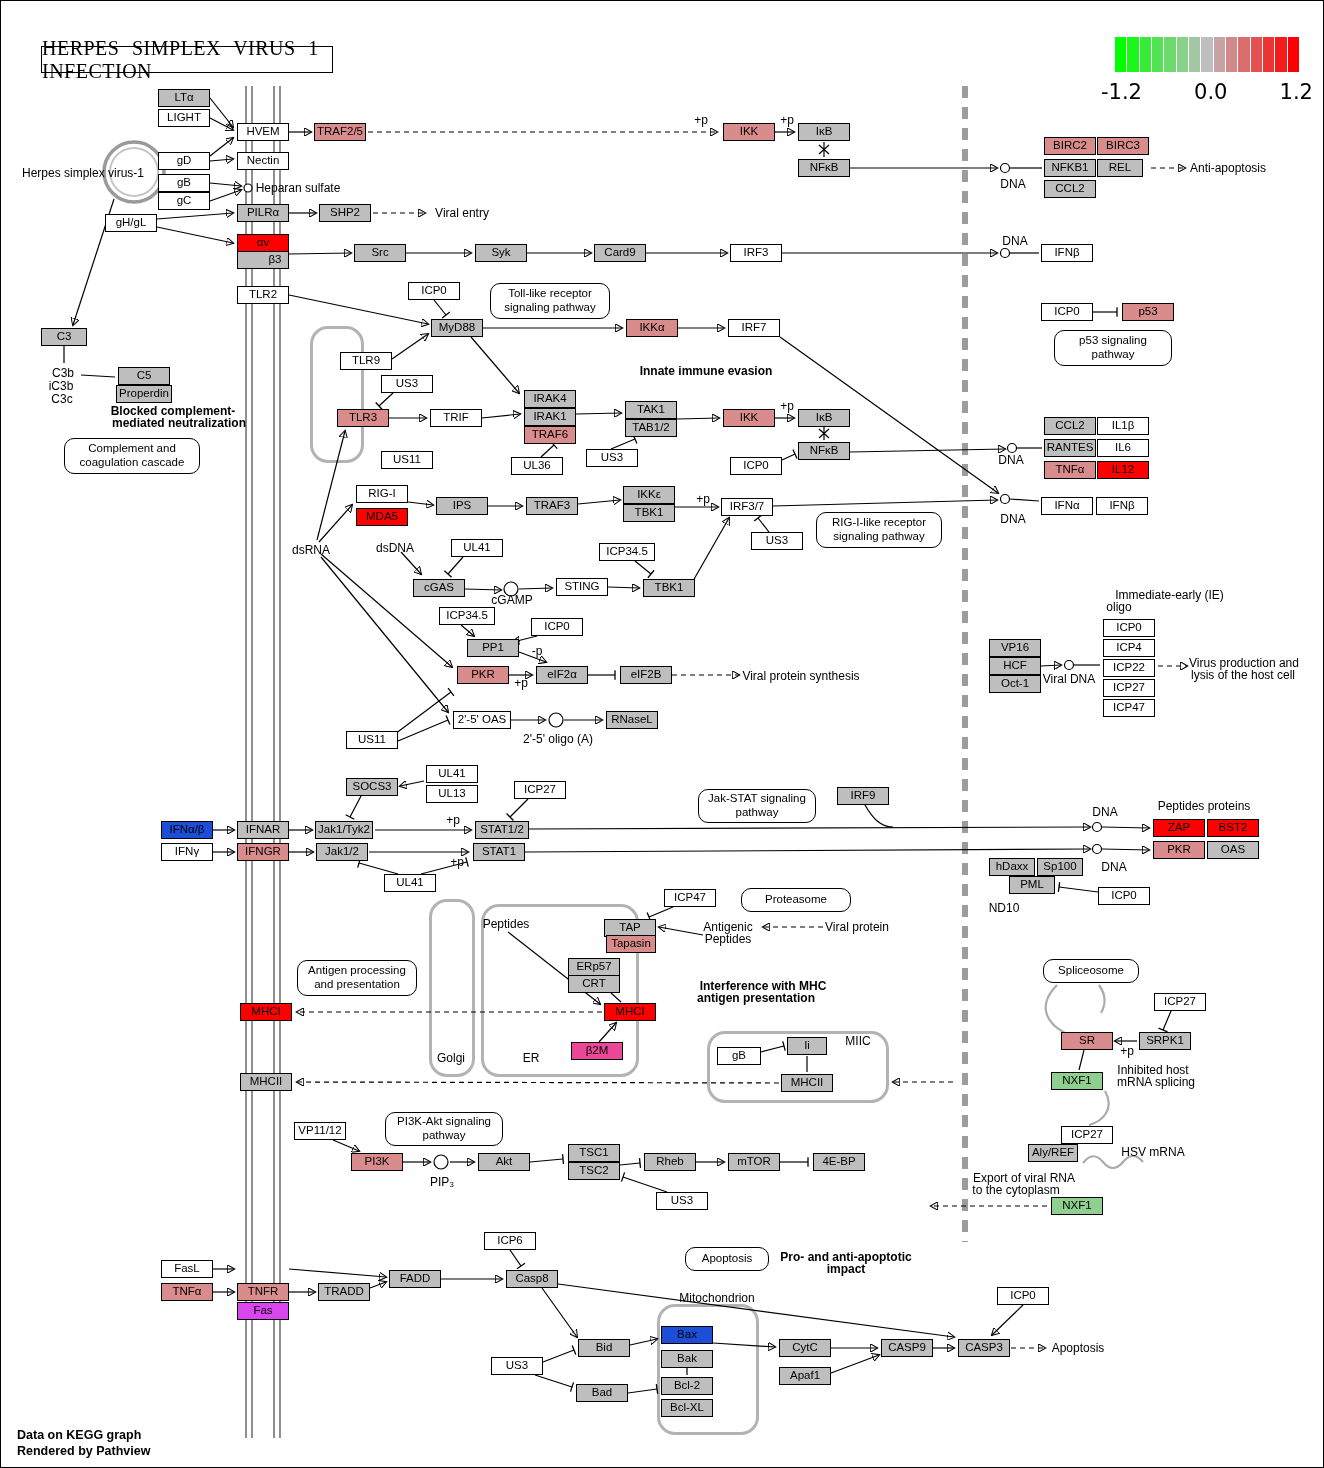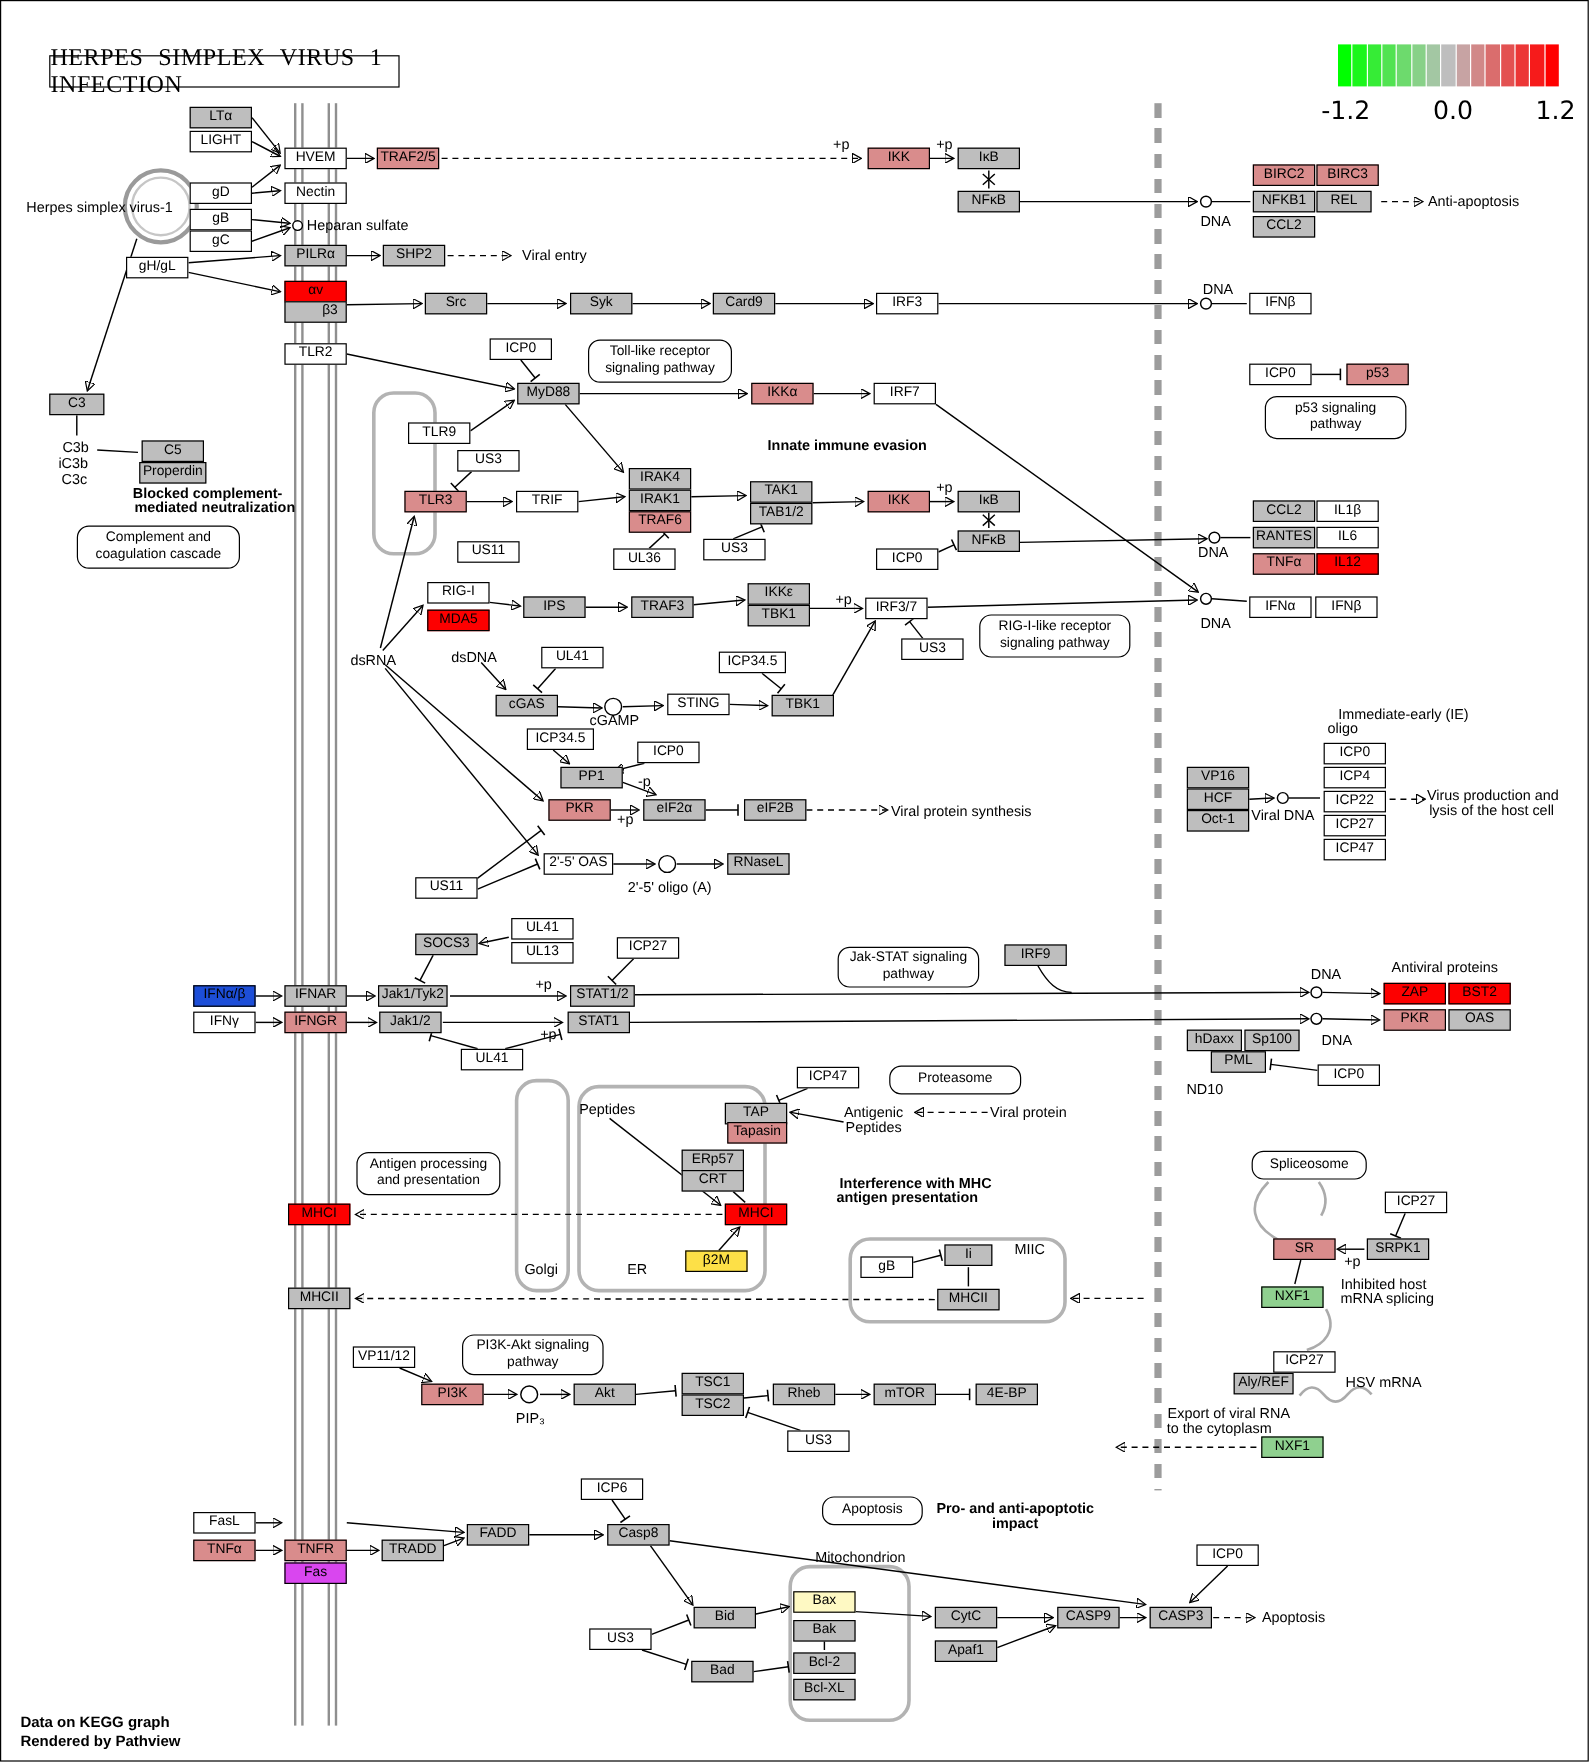--- a/index.html
+++ b/index.html
@@ -361,21 +361,21 @@
     <div class="node" style="left: 1036px; top: 857px; width: 46px; background: rgb(190, 190, 190);">Sp100</div>
     <div class="node" style="left: 1008px; top: 875px; width: 46px; background: rgb(190, 190, 190);">PML</div>
     <div class="node" style="left: 1097px; top: 886px; background: rgb(255, 255, 255);">ICP0</div>
     <div class="node" style="left: 663px; top: 888px; background: rgb(255, 255, 255);">ICP47</div>
     <div class="node" style="left: 603px; top: 918px; background: rgb(190, 190, 190);">TAP</div>
     <div class="node" style="left: 605px; top: 934px; width: 50px; background: rgb(217, 140, 140);">Tapasin</div>
     <div class="node" style="left: 567px; top: 957px; background: rgb(190, 190, 190);">ERp57</div>
     <div class="node" style="left: 567px; top: 974px; background: rgb(190, 190, 190);">CRT</div>
     <div class="node" style="left: 239px; top: 1002px; background: rgb(253, 0, 0);">MHCI</div>
     <div class="node" style="left: 603px; top: 1002px; background: rgb(253, 0, 0);">MHCI</div>
-    <div class="node" style="left: 570px; top: 1041px; background: #fde047;">β2M</div>
+    <div class="node" style="left: 570px; top: 1041px; background: #ec4899;">β2M</div>
     <div class="node" style="left: 716px; top: 1046px; width: 44px; background: rgb(255, 255, 255);">gB</div>
     <div class="node" style="left: 786px; top: 1036px; width: 40px; background: rgb(190, 190, 190);">Ii</div>
     <div class="node" style="left: 780px; top: 1073px; background: rgb(190, 190, 190);">MHCII</div>
     <div class="node" style="left: 239px; top: 1072px; background: rgb(190, 190, 190);">MHCII</div>
     <div class="node" style="left: 1153px; top: 992px; background: rgb(255, 255, 255);">ICP27</div>
     <div class="node" style="left: 1060px; top: 1031px; background: rgb(217, 140, 140);">SR</div>
     <div class="node" style="left: 1138px; top: 1031px; background: rgb(190, 190, 190);">SRPK1</div>
     <div class="node" style="left: 1050px; top: 1071px; background: rgb(143, 208, 143);">NXF1</div>
     <div class="node" style="left: 293px; top: 1121px; background: rgb(255, 255, 255);">VP11/12</div>
     <div class="node" style="left: 350px; top: 1152px; background: rgb(217, 140, 140);">PI3K</div>
@@ -393,21 +393,21 @@
     <div class="node" style="left: 160px; top: 1259px; background: rgb(255, 255, 255);">FasL</div>
     <div class="node" style="left: 236px; top: 1259px; background: #d946ef; margin-top: 42px;">Fas</div>
     <div class="node" style="left: 160px; top: 1282px; background: rgb(217, 140, 140);">TNFα</div>
     <div class="node" style="left: 236px; top: 1282px; background: rgb(217, 140, 140);">TNFR</div>
     <div class="node" style="left: 317px; top: 1282px; background: rgb(190, 190, 190);">TRADD</div>
     <div class="node" style="left: 388px; top: 1269px; background: rgb(190, 190, 190);">FADD</div>
     <div class="node" style="left: 505px; top: 1269px; background: rgb(190, 190, 190);">Casp8</div>
     <div class="node" style="left: 577px; top: 1338px; background: rgb(190, 190, 190);">Bid</div>
     <div class="node" style="left: 490px; top: 1356px; background: rgb(255, 255, 255);">US3</div>
     <div class="node" style="left: 575px; top: 1383px; background: rgb(190, 190, 190);">Bad</div>
-    <div class="node" style="left: 660px; top: 1325px; background: #fef9c3;">Bax</div>
+    <div class="node" style="left: 660px; top: 1325px; background: #1d4ed8;">Bax</div>
     <div class="node" style="left: 660px; top: 1349px; background: rgb(190, 190, 190);">Bak</div>
     <div class="node" style="left: 660px; top: 1376px; background: rgb(190, 190, 190);">Bcl-2</div>
     <div class="node" style="left: 660px; top: 1398px; background: rgb(190, 190, 190);">Bcl-XL</div>
     <div class="node" style="left: 778px; top: 1338px; background: rgb(190, 190, 190);">CytC</div>
     <div class="node" style="left: 778px; top: 1366px; background: rgb(190, 190, 190);">Apaf1</div>
     <div class="node" style="left: 880px; top: 1338px; background: rgb(190, 190, 190);">CASP9</div>
     <div class="node" style="left: 957px; top: 1338px; background: rgb(190, 190, 190);">CASP3</div>
     <div class="node" style="left: 996px; top: 1286px; background: rgb(255, 255, 255);">ICP0</div>
     <div class="ref" style="left: 489px; top: 282px; width: 120px; height: 36px;">Toll-like receptor
 signaling pathway</div>
@@ -443,21 +443,21 @@
     <div class="lbl" style="left: 1012px; top: 183px;">DNA</div>
     <div class="lbl" style="left: 1014px; top: 240px;">DNA</div>
     <div class="lbl" style="left: 1010px; top: 459px;">DNA</div>
     <div class="lbl" style="left: 1012px; top: 518px;">DNA</div>
     <div class="lbl" style="left: 1227px; top: 167px;">Anti-apoptosis</div>
     <div class="lbl" style="left: 1152px; top: 594px; padding-left: 33px;">Immediate-early (IE)</div>
     <div class="lbl" style="left: 1118px; top: 606px;">oligo</div>
     <div class="lbl" style="left: 1068px; top: 678px;">Viral DNA</div>
     <div class="lbl" style="left: 1243px; top: 662px;">Virus production and</div>
     <div class="lbl" style="left: 1242px; top: 674px;">lysis of the host cell</div>
-    <div class="lbl" style="left: 1203px; top: 805px;">Antiviral proteins</div>
+    <div class="lbl" style="left: 1203px; top: 805px;">Peptides proteins</div>
     <div class="lbl" style="left: 1104px; top: 811px;">DNA</div>
     <div class="lbl" style="left: 1113px; top: 866px;">DNA</div>
     <div class="lbl" style="left: 1003px; top: 907px;">ND10</div>
     <div class="lbl" style="left: 505px; top: 923px;">Peptides</div>
     <div class="lbl" style="left: 727px; top: 926px;">Antigenic</div>
     <div class="lbl" style="left: 727px; top: 938px;">Peptides</div>
     <div class="lbl" style="left: 856px; top: 926px;">Viral protein</div>
     <div class="lbl b" style="left: 762px; top: 985px;">Interference with MHC</div>
     <div class="lbl b" style="left: 755px; top: 997px;">antigen presentation</div>
     <div class="lbl" style="left: 450px; top: 1057px;">Golgi</div>

